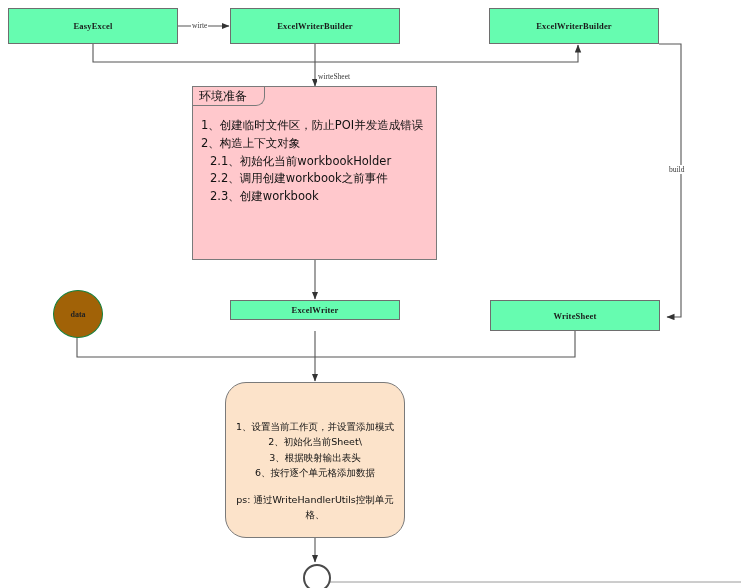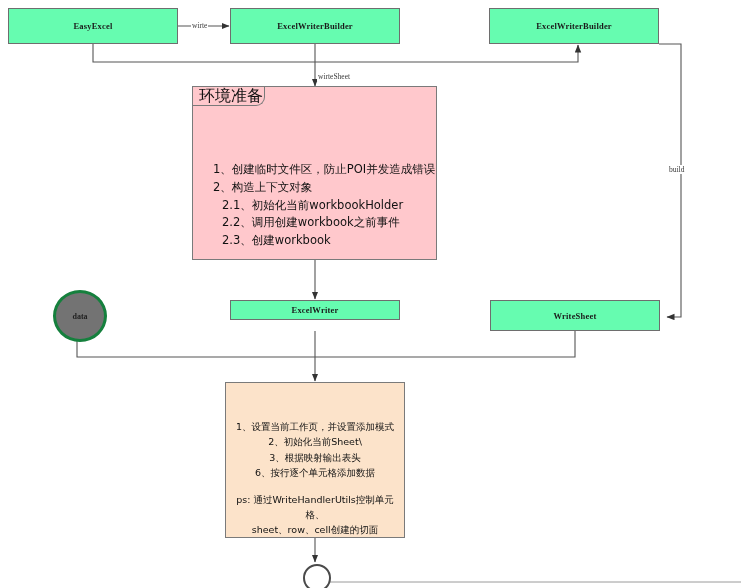--- a/index.html
+++ b/index.html
@@ -59,35 +59,34 @@
     background: #FFC8CC;
     border-right: 1px solid #7a7a7a;
     border-bottom: 1px solid #7a7a7a;
     border-bottom-right-radius: 9px;
     box-sizing: border-box;
     display: flex;
     align-items: center;
     padding-left: 6px;
   }
   .pink-tab-label {
-    font-size: 16px;
+    font-size: 12px;
     color: #111;
     font-family: "DejaVu Sans", "Liberation Sans", sans-serif;
     line-height: 1;
   }
   .pink-body {
     position: absolute;
-    left: 20px;
+    left: 8px;
     top: 30px;
     right: 6px;
     font-size: 11.5px;
     color: #111;
     line-height: 1.55;
     font-family: "DejaVu Sans", "Liberation Sans", sans-serif;
-    margin-top: 44px;
   }
   .pink-body .l {
     white-space: nowrap;
   }
   .pink-body .indent {
     padding-left: 9px;
   }
   .orangebox {
     position: absolute;
     box-sizing: border-box;
@@ -107,23 +106,23 @@
   }
   .orange-body .first {
     text-align: left;
     padding-left: 6px;
   }
   .orange-body .gap {
     height: 11px;
   }
   .ellipse {
     position: absolute;
-    border: 3px solid #15803d;
+    border: 1px solid #15803d;
     border-radius: 50%;
-    background: #737373;
+    background: #a16207;
     display: flex;
     align-items: center;
     justify-content: center;
     font-weight: bold;
   }
   .ellipse-label {
     font-size: 8px;
     color: #222;
     font-family: "Liberation Serif", "DejaVu Serif", serif;
   }
@@ -208,29 +207,28 @@
     </div>
     <div class="pink-body">
       <div class="l">1、创建临时文件区，防止POI并发造成错误</div>
       <div class="l">2、构造上下文对象</div>
       <div class="l indent">2.1、初始化当前workbookHolder</div>
       <div class="l indent">2.2、调用创建workbook之前事件</div>
       <div class="l indent">2.3、创建workbook</div>
     </div>
   </div>
 
-  <div class="orangebox" style="left:225px; top:382px; width:180px; height:156px;">
+  <div class="orangebox" style="left:225px; top:382px; width:180px; height:156px;border-radius:21px;">
     <div class="orange-body">
       <div class="first">1、设置当前工作页，并设置添加模式</div>
       <div>2、初始化当前Sheet\</div>
       <div>3、根据映射输出表头</div>
       <div>6、按行逐个单元格添加数据</div>
       <div class="gap"></div>
       <div>ps: 通过WriteHandlerUtils控制单元格、</div>
-      <div>sheet、row、cell创建的切面</div>
     </div>
   </div>
 
   <div class="endcircle" style="left:303px; top:564px; width:24px; height:24px;"></div>
 
   <div class="wire-label" style="left:191px; top:21px;">wirte</div>
   <div class="wire-label" style="left:317px; top:72px;">wirteSheet</div>
   <div class="wire-label" style="left:668px; top:165px;">build</div>
 
 </div>

